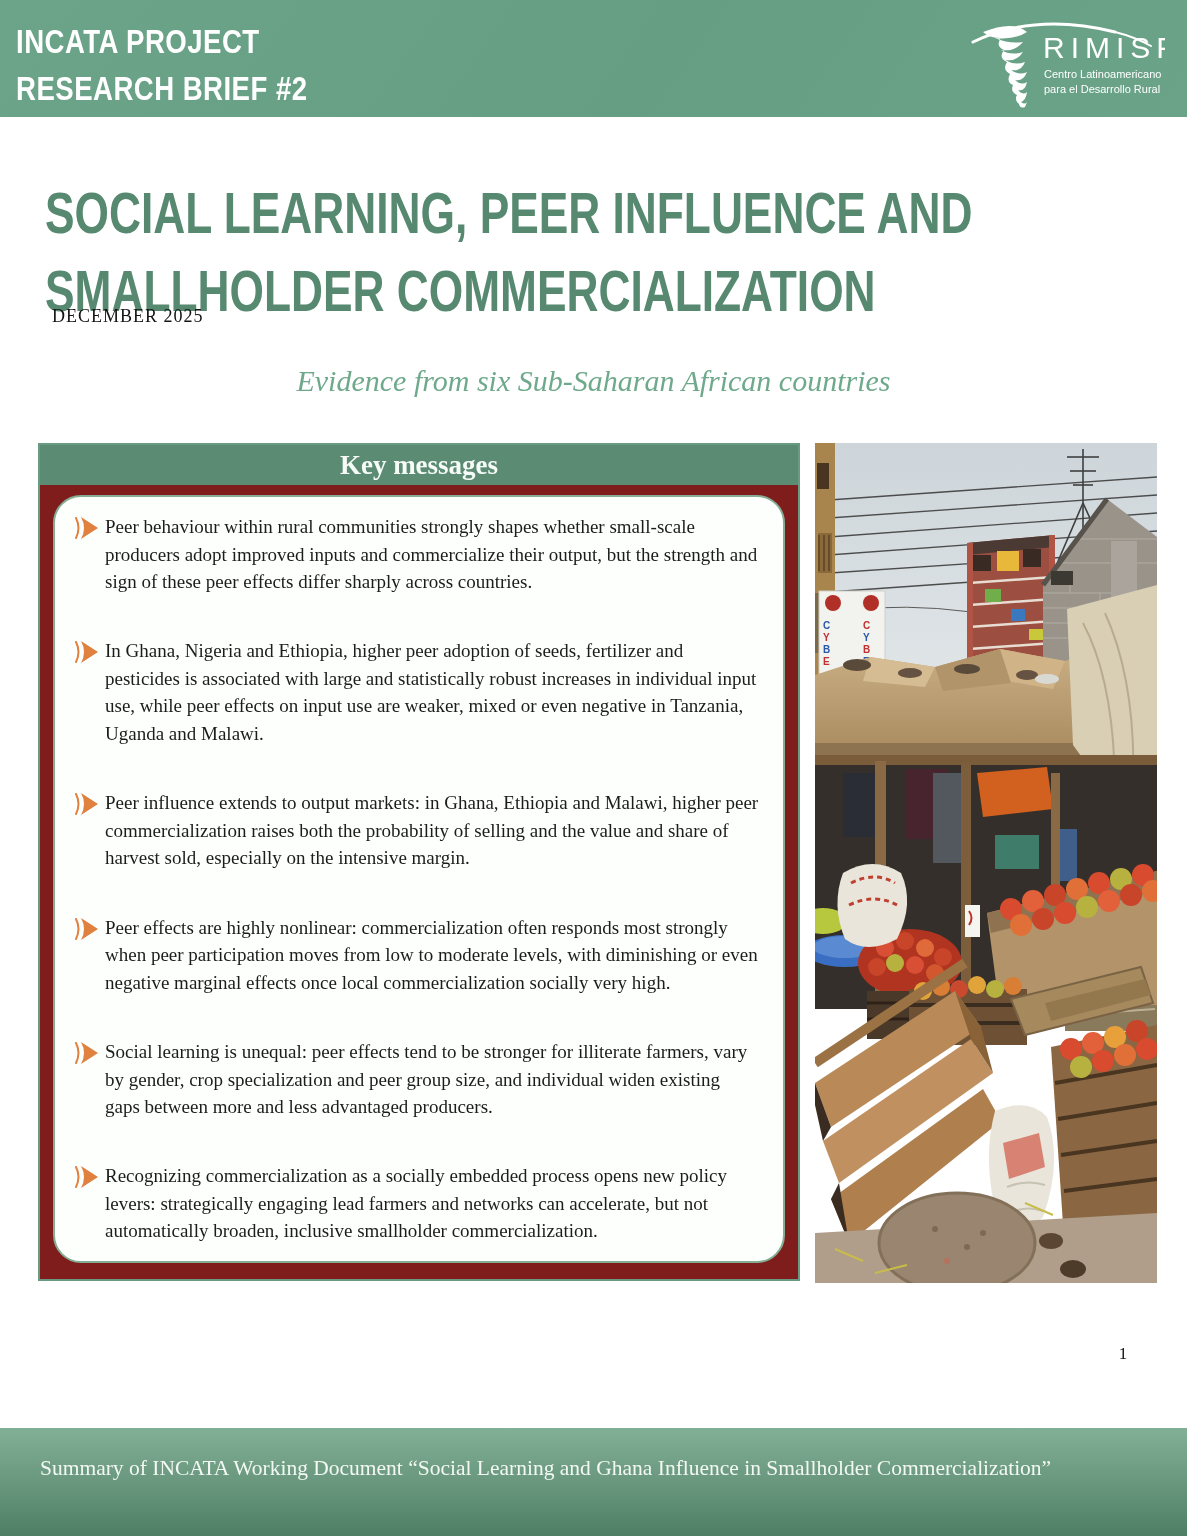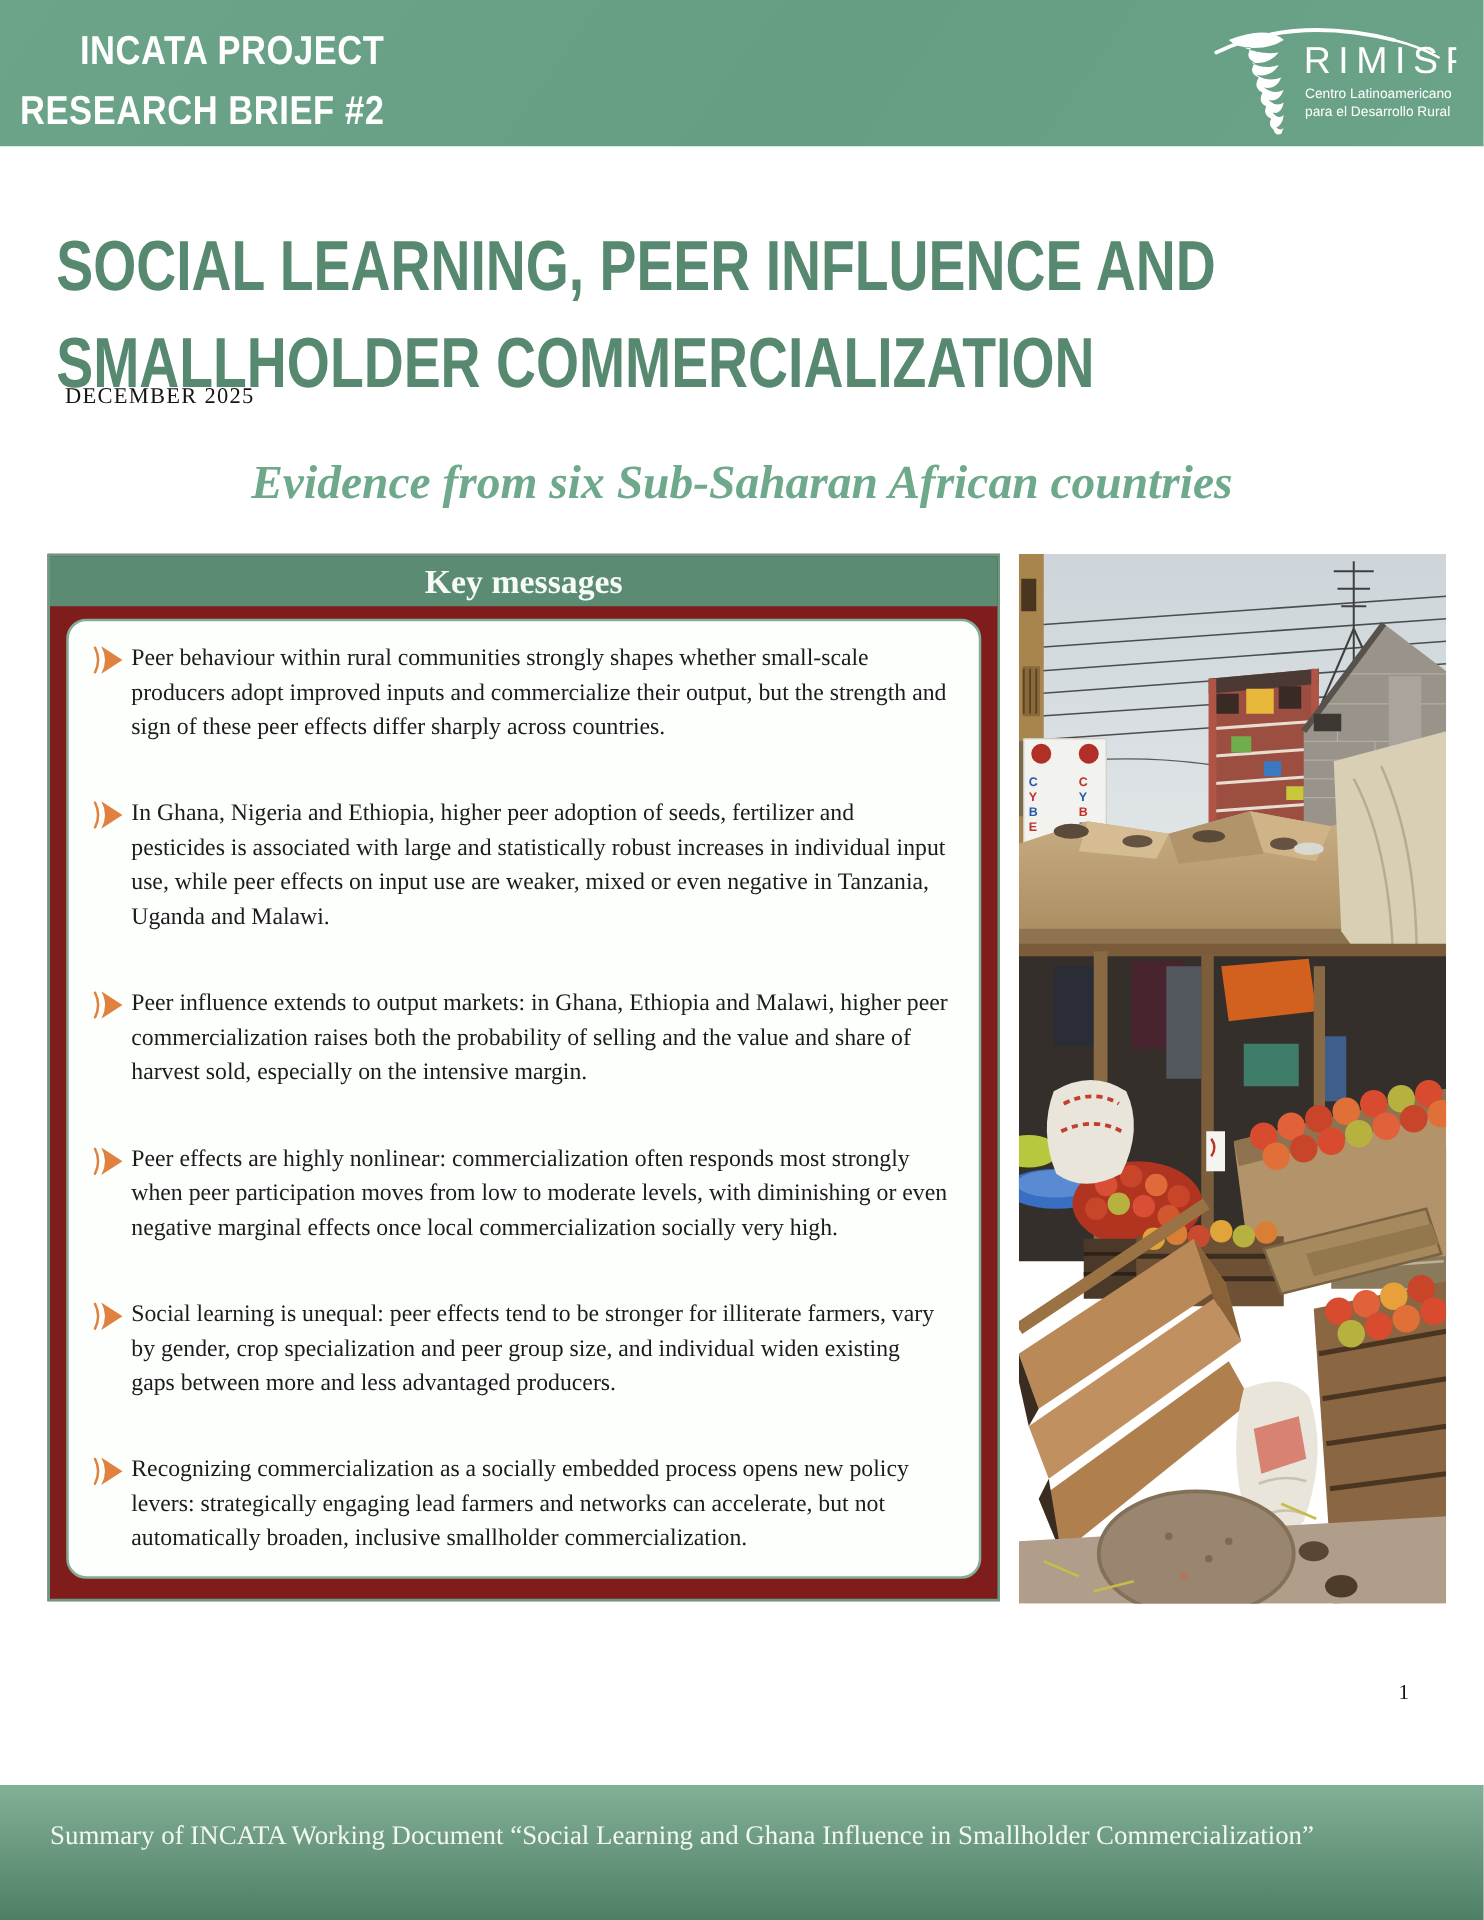--- a/index.html
+++ b/index.html
@@ -4,21 +4,20 @@
 <style>
   html,body{margin:0;padding:0;}
   body{
     width:1187px;height:1536px;position:relative;background:#ffffff;
     font-family:"Liberation Serif", serif;overflow:hidden;
   }
   
   .top-banner{
     position:absolute;left:0;top:0;width:1187px;height:117px;
     background:linear-gradient(125deg,#6ca48a 0%,#669e84 55%,#6ba388 100%);
-    text-align:right;
   }
   .kicker{
     position:absolute;left:16px;top:18px;color:#ffffff;
     font-family:"Liberation Sans", sans-serif;font-weight:bold;
     font-size:30px;line-height:44px;letter-spacing:.5px;
     transform:scale(.92,1.08);transform-origin:0 0;white-space:nowrap;
   }
   .logo-wrap{position:absolute;right:22px;top:10px;width:200px;height:100px;}
   
   .main-title{
@@ -26,34 +25,34 @@
     font-family:"Liberation Sans", sans-serif;font-weight:bold;
     font-size:54px;line-height:74px;white-space:nowrap;
     transform:scale(.82,1.05);transform-origin:0 0;letter-spacing:0px;
   }
   .doc-date{
     position:absolute;left:52px;top:306px;color:#141414;
     font-size:18px;letter-spacing:1px;text-align:right;
   }
   .subtitle{
     position:absolute;left:0;top:364px;width:1187px;text-align:center;
-    color:#6fa98b;font-size:38px;font-style:italic;font-weight:bold;
+    color:#6fa98b;font-size:30px;font-style:italic;font-weight:normal;
   }
   
   .km-box{
     position:absolute;left:38px;top:443px;width:762px;height:838px;
     background:#7f1d1d;border:2px solid #6a9b82;box-sizing:border-box;
   }
   .km-header{
     position:absolute;left:0;top:0;right:0;height:40px;background:#5b8c73;
     color:#f6fbf7;text-align:center;font-weight:bold;font-size:27px;line-height:40px;
   }
   .km-inner{
     position:absolute;left:13px;right:13px;top:50px;bottom:16px;
-    background:#fdfffd;border:2px solid #84ad93;border-radius:16px;
+    background:#fdfffd;border:2px solid #84ad93;border-radius:28px;
     padding:16px 24px 16px 18px;box-sizing:border-box;
     display:flex;flex-direction:column;justify-content:space-between;
   }
   .km-item{display:flex;align-items:flex-start;}
   .km-item .arrow{flex:0 0 30px;margin-top:4px;}
   .km-item .txt{
     font-size:19px;line-height:27.5px;color:#1c1c1c;padding-left:2px;
   }
   
   .photo{position:absolute;left:815px;top:443px;width:342px;height:840px;overflow:hidden;}

